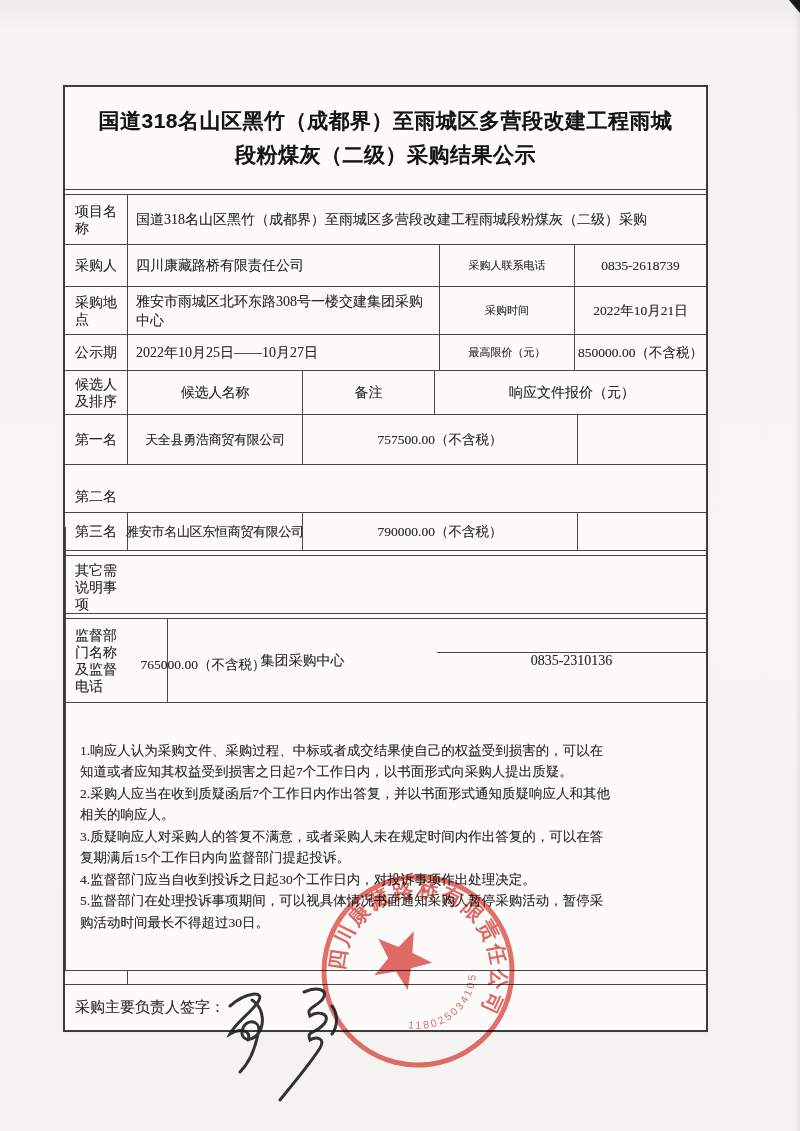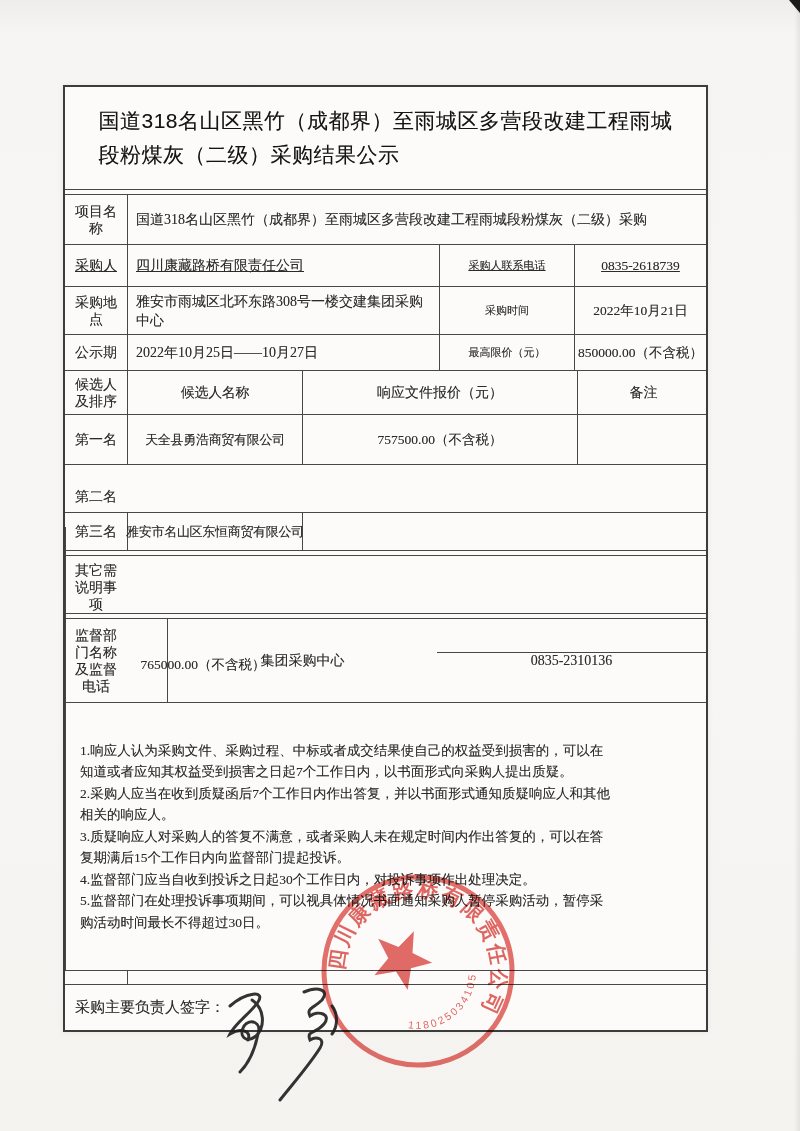--- a/index.html
+++ b/index.html
@@ -18,29 +18,29 @@
     position:absolute;left:63px;top:85px;width:645px;
     border:2px solid #3c3c3c;background:#fcfbf9;
     box-sizing:border-box;
     box-shadow:0 0 6px rgba(0,0,0,0.06);
   }
   .trow{display:flex;border-top:1px solid #474747;box-sizing:border-box;}
   .trow.first{border-top:none;}
   .cell{box-sizing:border-box;border-left:1px solid #474747;
     display:flex;align-items:center;min-width:0;}
   .cell.first{border-left:none;}
-  .lbl{width:62px;flex:0 0 62px;justify-content:center;text-align:center;
+  .lbl{width:62px;flex:0 0 62px;justify-content:center;text-align:left;
     white-space:pre-line;font-size:14px;line-height:17px;padding:2px 3px;}
   .val{padding:4px 8px;font-size:14px;line-height:19px;}
   .title-row{height:102px;align-items:center;}
-  .title-cell{width:100%;justify-content:center;text-align:left;
+  .title-cell{width:100%;justify-content:center;text-align:center;
     font-family:"Liberation Sans","DejaVu Sans",sans-serif;
-    font-weight:normal;font-size:21px;line-height:34px;color:#141414;
+    font-weight:bold;font-size:21px;line-height:34px;color:#141414;
     white-space:pre-line;letter-spacing:0.5px;}
-  .h-project{height:50px;} .h-purchaser{height:42px;text-decoration:underline;} .h-location{height:48px;}
+  .h-project{height:50px;} .h-purchaser{height:42px;} .h-location{height:48px;}
   .h-publicity{height:36px;} .h-chdr{height:44px;}
   .h-c1{height:50px;} .h-c2{height:48px;flex-direction:column;} .h-c3{height:38px;}
   .h-other{height:58px;flex-direction:column;} .h-sup{height:84px;gap:40px;} .h-obj{height:268px;}
   .h-sliver{height:14px;} .h-sig{height:46px;}
   .spacer{height:5px;}
   .wide{flex:1 1 auto;}
   .midlbl{width:135px;flex:0 0 135px;justify-content:center;text-align:center;
     font-size:11px;padding:2px;}
   .rcol{width:132px;flex:0 0 132px;justify-content:center;text-align:right;
     font-size:13.5px;padding:2px;}
@@ -105,40 +105,41 @@
     <div class="cell first lbl txt">公示期</div>
     <div class="cell wide val txt">2022年10月25日——10月27日</div>
     <div class="cell midlbl txt">最高限价（元）</div>
     <div class="cell rcol txt">850000.00（不含税）</div>
   </div>
 
   <div class="trow h-chdr">
     <div class="cell first lbl txt">候选人
 及排序</div>
     <div class="cell cname txt" style="font-size:14px;">候选人名称</div>
+    <div class="cell rcol txt" style="font-size:14px;">备注</div>
     <div class="cell cprice txt" style="font-size:14px;">响应文件报价（元）</div>
-    <div class="cell rcol txt" style="font-size:14px;">备注</div>
   </div>
 
   <div class="trow h-c1">
     <div class="cell first lbl txt">第一名</div>
     <div class="cell cname txt">天全县勇浩商贸有限公司</div>
     <div class="cell cprice txt">757500.00（不含税）</div>
     <div class="cell rcol"></div>
   </div>
 
   <div class="trow h-c2">
     <div class="cell first lbl txt">第二名</div>
     <div class="cell cprice txt">765000.00（不含税）</div>
     <div class="cell rcol"></div>
   </div>
 
   <div class="trow h-c3">
     <div class="cell first lbl txt">第三名</div>
     <div class="cell cname txt">雅安市名山区东恒商贸有限公司</div>
+    <div class="cell cprice txt">790000.00（不含税）</div>
     <div class="cell rcol"></div>
   </div>
 
   <div class="trow spacer"></div>
 
   <div class="trow h-other">
     <div class="cell first lbl txt">其它需
 说明事
 项</div>
     <div class="cell wide val"></div>

